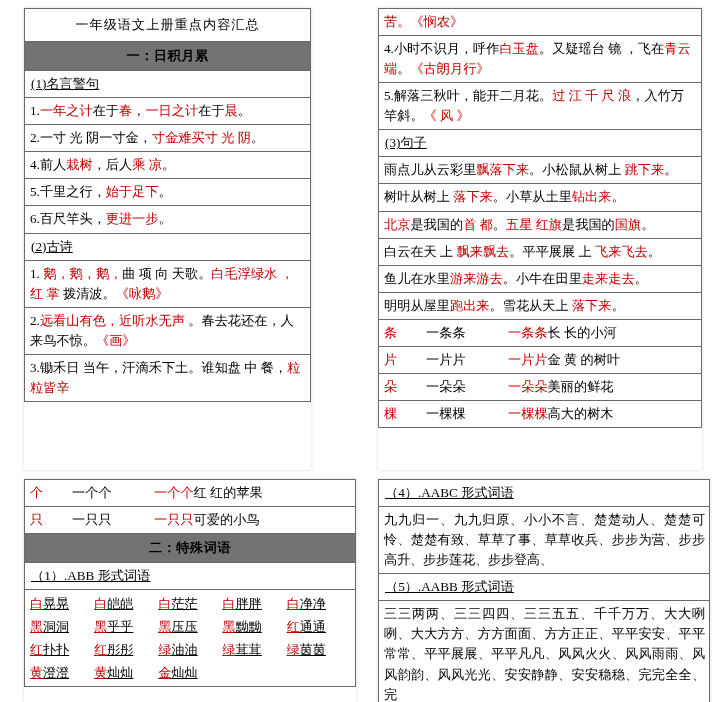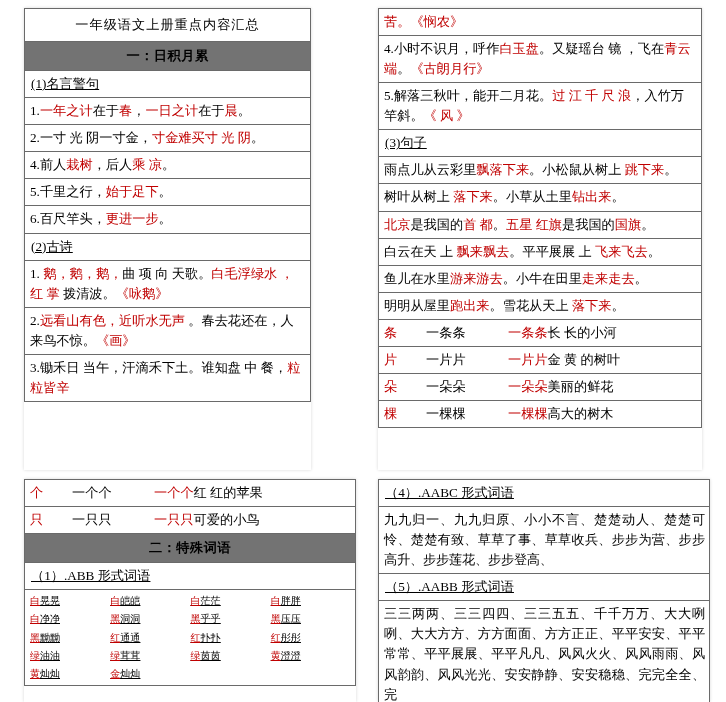--- a/index.html
+++ b/index.html
@@ -82,24 +82,24 @@
     align-items: center;
     white-space: nowrap;
   }
   .mw .c1 { width: 42px; color: #c00000; flex: none; }
   .mw .c2 { width: 82px; flex: none; }
   .mw .c3 { flex: 1 1 auto; }
 
   
   .abb-grid {
     display: grid;
-    grid-template-columns: repeat(4, 1fr);
+    grid-template-columns: repeat(5, 1fr);
     row-gap: 2px;
     column-gap: 0px;
-    font-size: 10px;
+    font-size: 13px;
     line-height: 1.62;
   }
   .abb-grid span {
     text-decoration: underline;
     white-space: nowrap;
   }
   .run-text {
     font-size: 13.4px;
     line-height: 1.48;
     text-align: justify;

